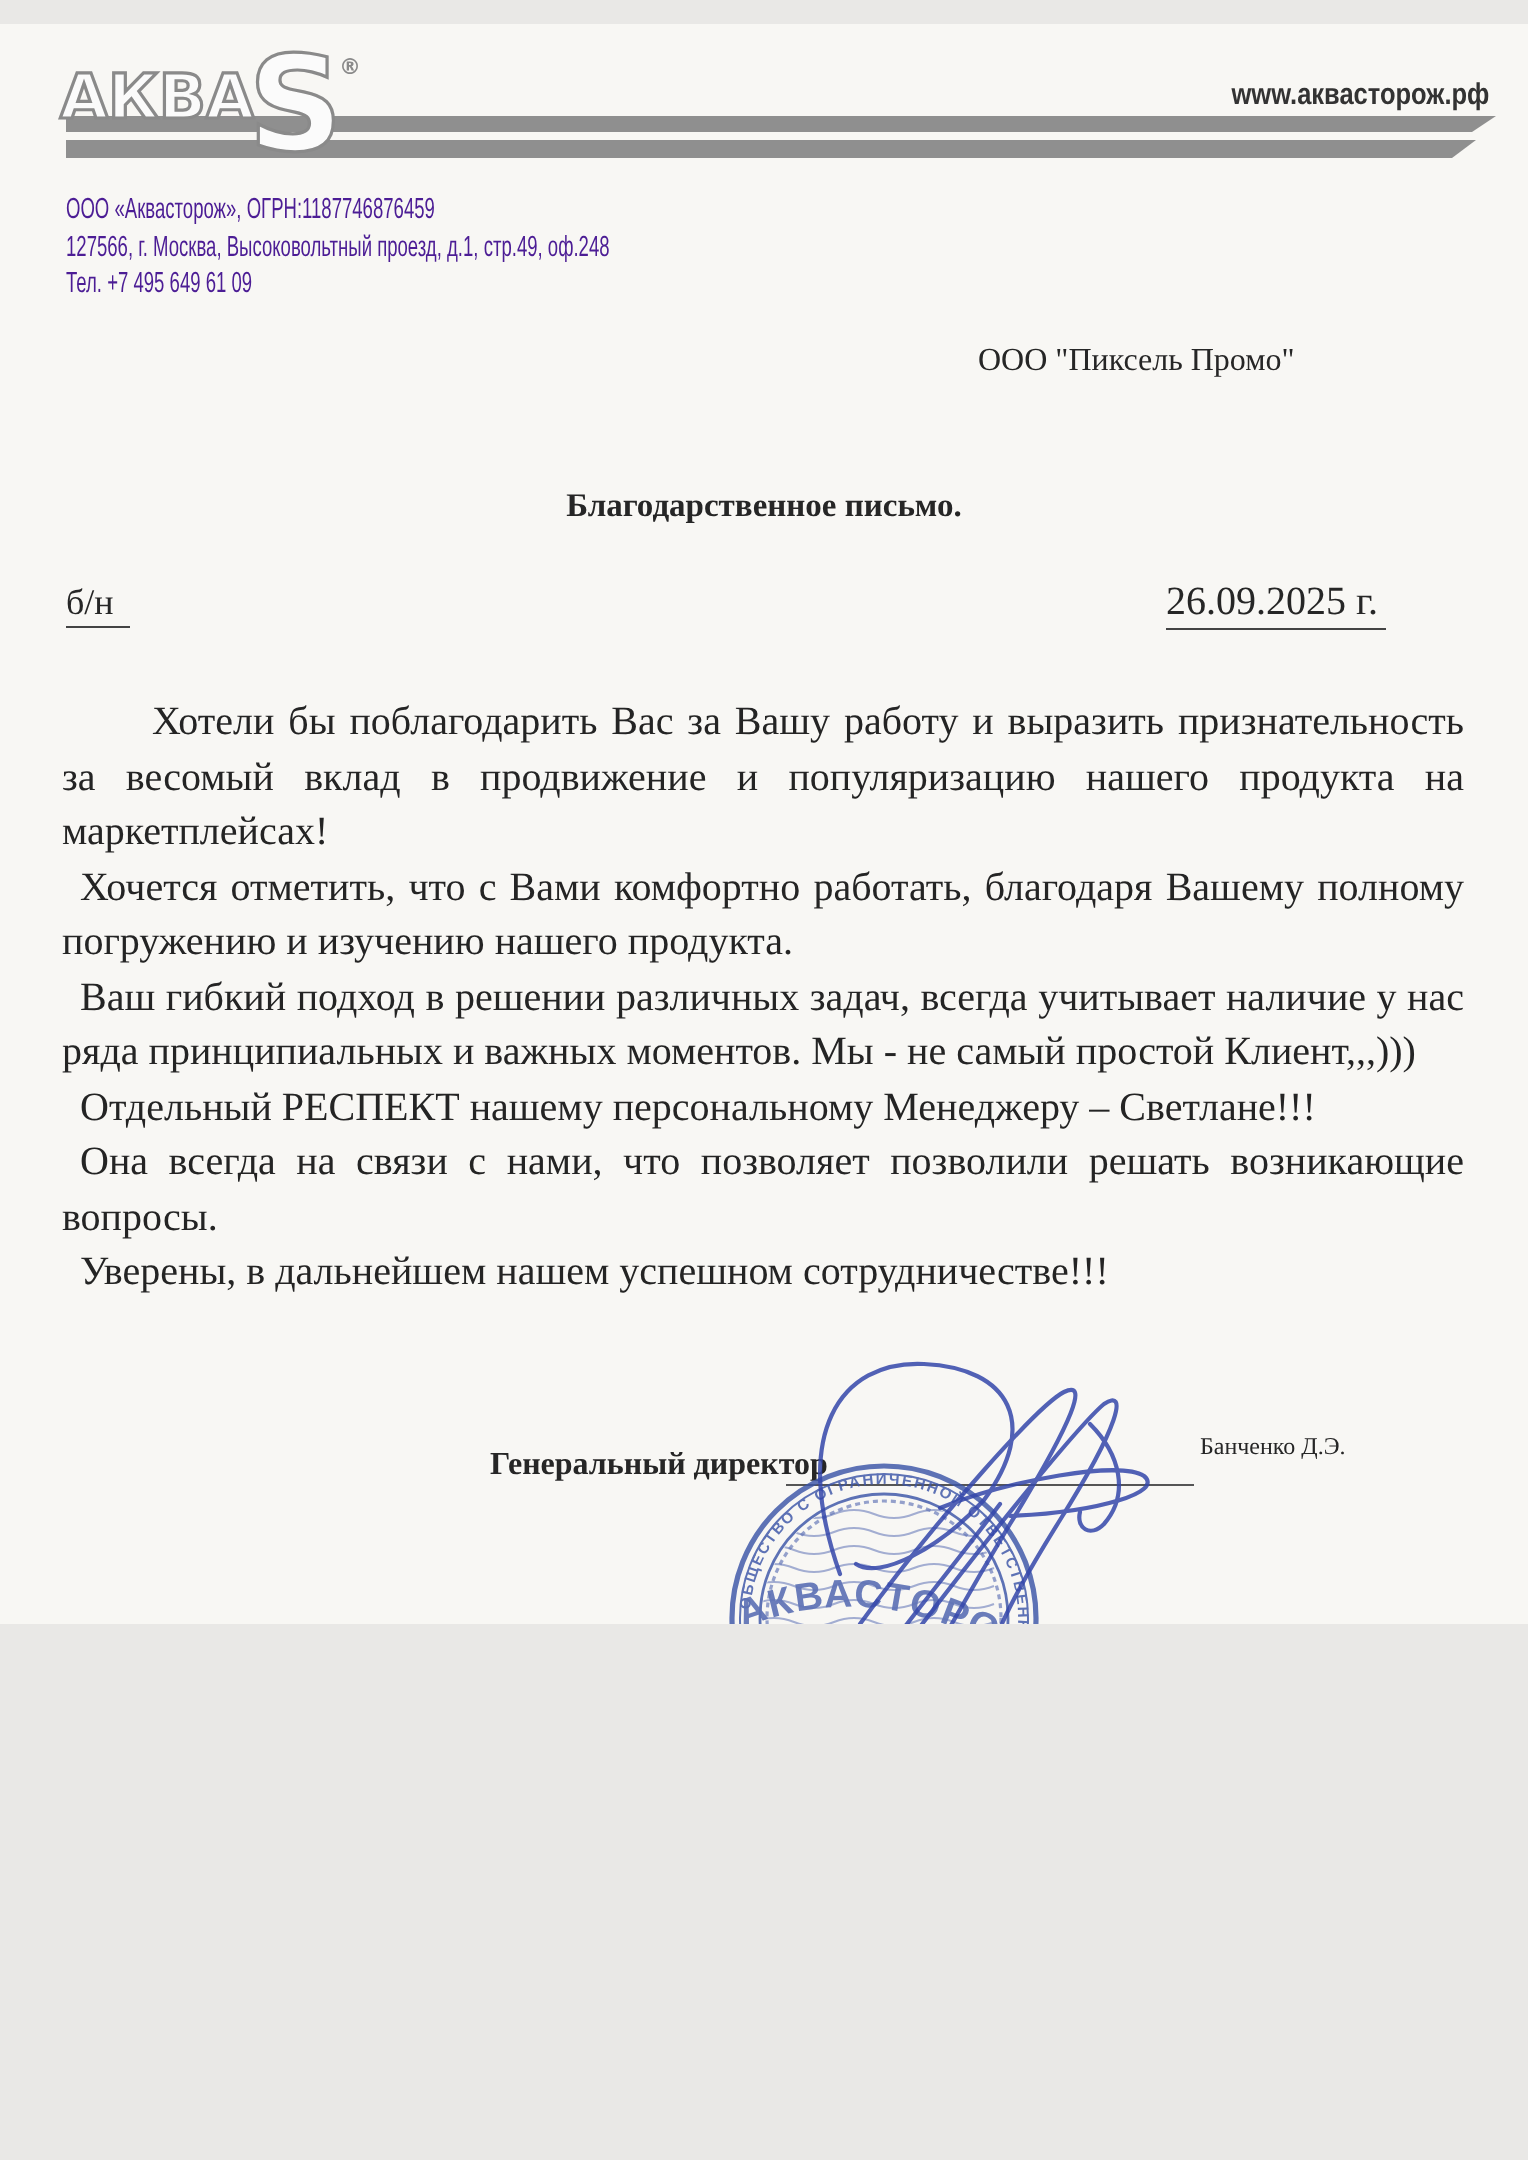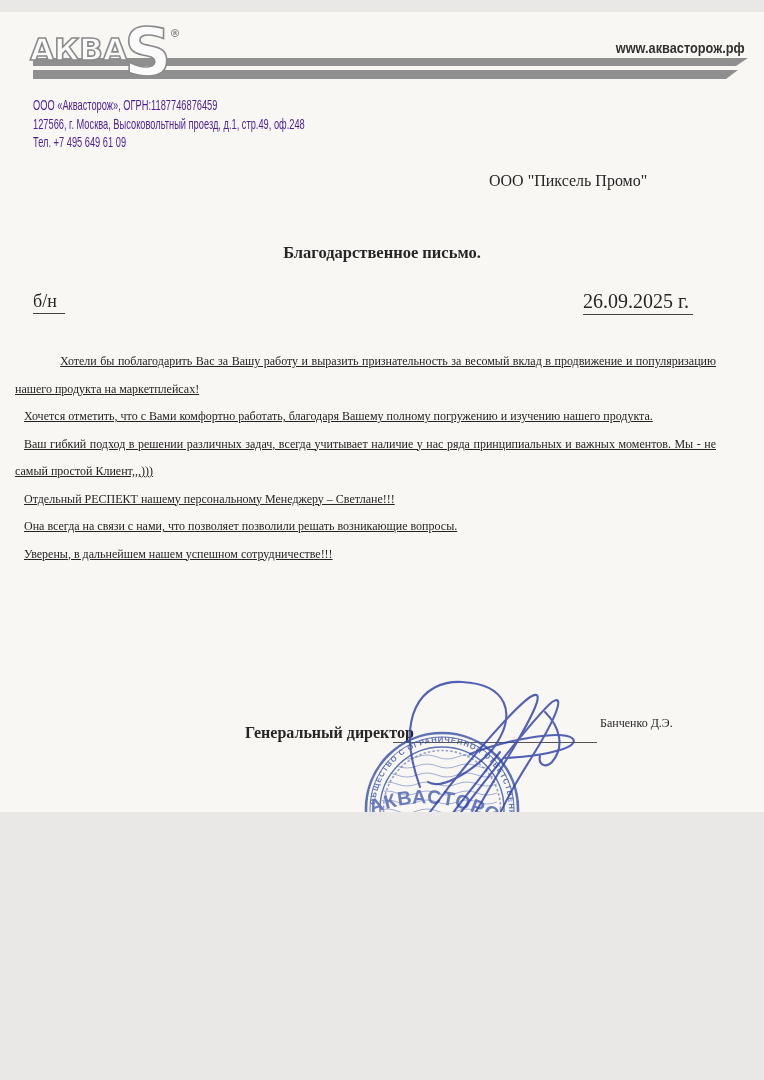--- a/index.html
+++ b/index.html
@@ -35,22 +35,22 @@
   .company-info div{transform:scaleX(.64);transform-origin:left center;white-space:nowrap;}
   
   .recipient{position:absolute;left:489px;top:160px;font-size:16px;white-space:nowrap;}
   .title{position:absolute;left:0;right:0;top:231px;text-align:center;font-size:16.5px;font-weight:bold;font-family:Liberation Serif, serif;}
   .doc-number{position:absolute;left:33px;top:279px;font-size:18px;
     border-bottom:1px solid #444;padding:0 8px 1px 0;}
   .doc-date{position:absolute;left:583px;top:278px;font-size:20px;
     border-bottom:1px solid #444;padding:0 4px 1px 0;white-space:nowrap;}
   
   .body-text{
-    position:absolute;left:15px;top:336px;width:701px;
-    font-size:12px;line-height:27.5px;text-align:justify;color:#242424;text-decoration:underline;
+    position:absolute;left:31px;top:336px;width:701px;
+    font-size:20px;line-height:27.5px;text-align:justify;color:#242424;
   }
   .body-text p{margin:0;text-indent:9px;}
   .body-text p.p-first{text-indent:45px;}
   
   .sig-position{position:absolute;left:245px;top:712px;font-size:16px;white-space:nowrap;font-weight:bold;}
   .sig-line{position:absolute;left:393px;top:730px;width:204px;border-top:1px solid #555;height:0;}
   .sig-name{position:absolute;left:600px;top:704px;font-size:12px;white-space:nowrap;}
   
   .stamp-svg{position:absolute;left:352px;top:707px;width:180px;height:180px;opacity:.82;}
   .handwriting-svg{position:absolute;left:370px;top:650px;width:260px;height:210px;}

